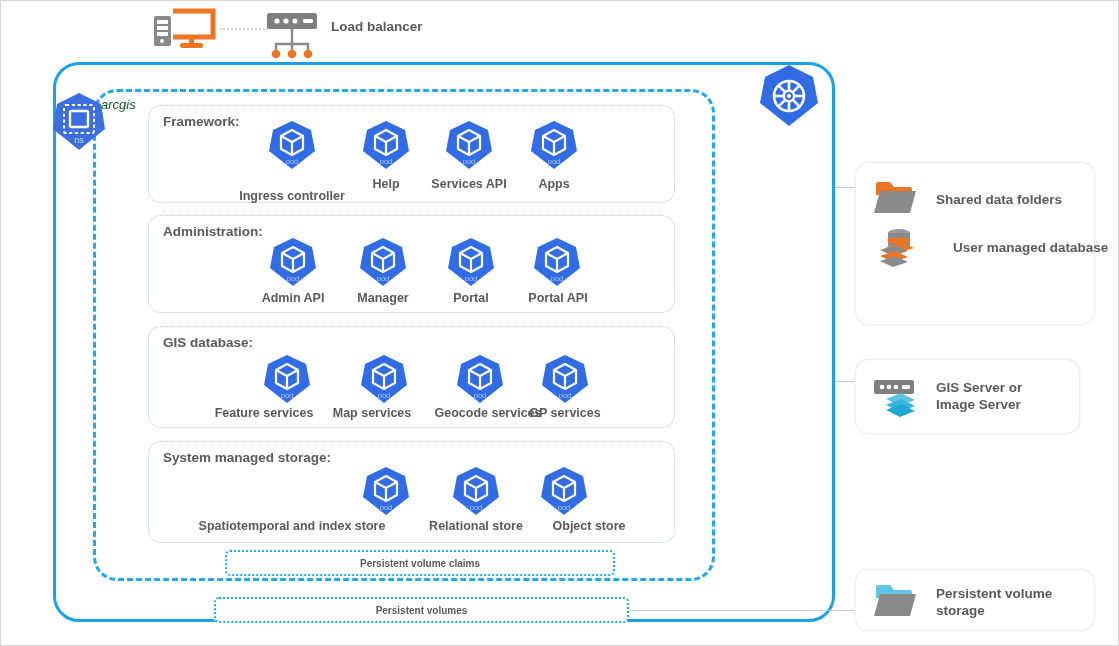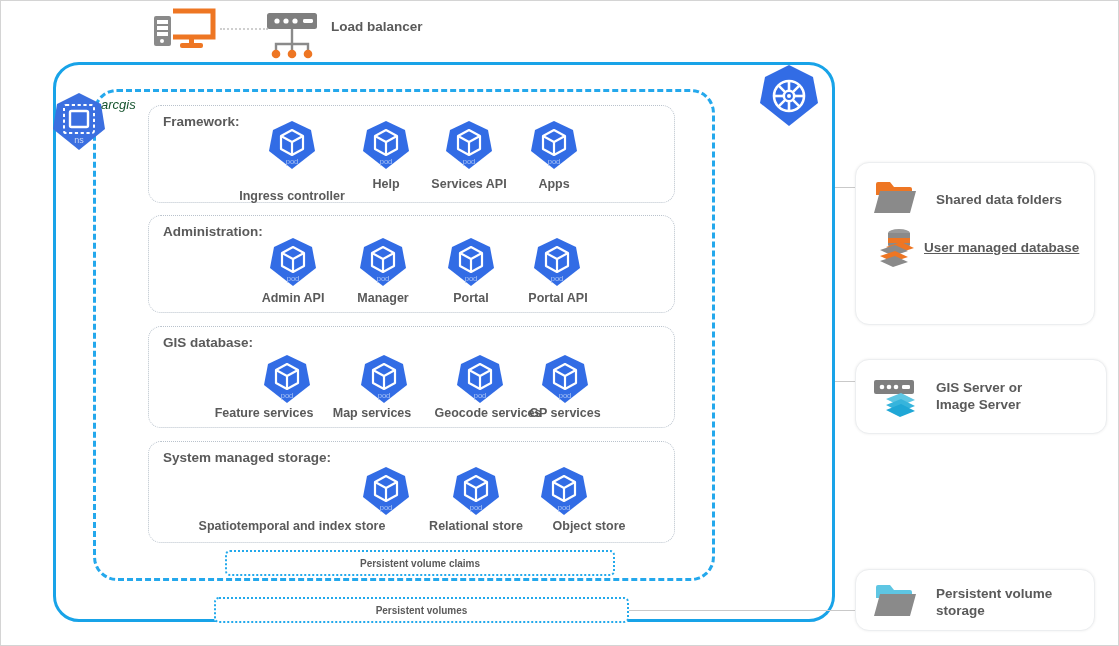--- a/index.html
+++ b/index.html
@@ -412,26 +412,26 @@
         <svg viewBox="0 0 54 46">
           <ellipse cx="29" cy="8" rx="11" ry="4" fill="#9a9a9a"></ellipse>
           <path d="M18 8 V20 a11 4 0 0 0 22 0 V8" fill="#8a8a8a"></path>
           <path d="M18 13 h22 v5 H18 Z" fill="#ee7623"></path>
           <polygon points="16,22 31,17 44,23 29,28" fill="#ee7623"></polygon>
           <polygon points="10,25 25,20 38,26 23,31" fill="#8a8a8a"></polygon>
           <polygon points="10,31 25,26 38,32 23,37" fill="#ee7623"></polygon>
           <polygon points="10,36 25,31 38,37 23,42" fill="#8a8a8a"></polygon>
         </svg>
       </div>
-      <div class="lbl" style="margin-left:0;text-decoration:underline;">User managed database</div>
+      <div class="lbl" style="margin-left:29px;">User managed database</div>
     </div>
 
   </div>
 
-  <div class="panel" style="left:854px; top:358px; width:252px; height:75px;">
+  <div class="panel" style="left:854px; top:358px; width:225px; height:75px;">
     <div class="panel-row" style="left:14px; top:14px;">
       <div class="panel-icon">
         <svg viewBox="0 0 54 46">
           <rect x="4" y="6" width="40" height="14" rx="2" fill="#7f7f7f"></rect>
           <circle cx="12" cy="13" r="2.3" fill="#fff"></circle>
           <circle cx="19" cy="13" r="2.3" fill="#fff"></circle>
           <circle cx="26" cy="13" r="2.3" fill="#fff"></circle>
           <rect x="32" y="11" width="8" height="4" rx="1.2" fill="#fff"></rect>
           <polygon points="16,25 31,19 45,26 30,32" fill="#5ec6e3"></polygon>
           <polygon points="16,31 31,25 45,32 30,38" fill="#36b4dc"></polygon>

